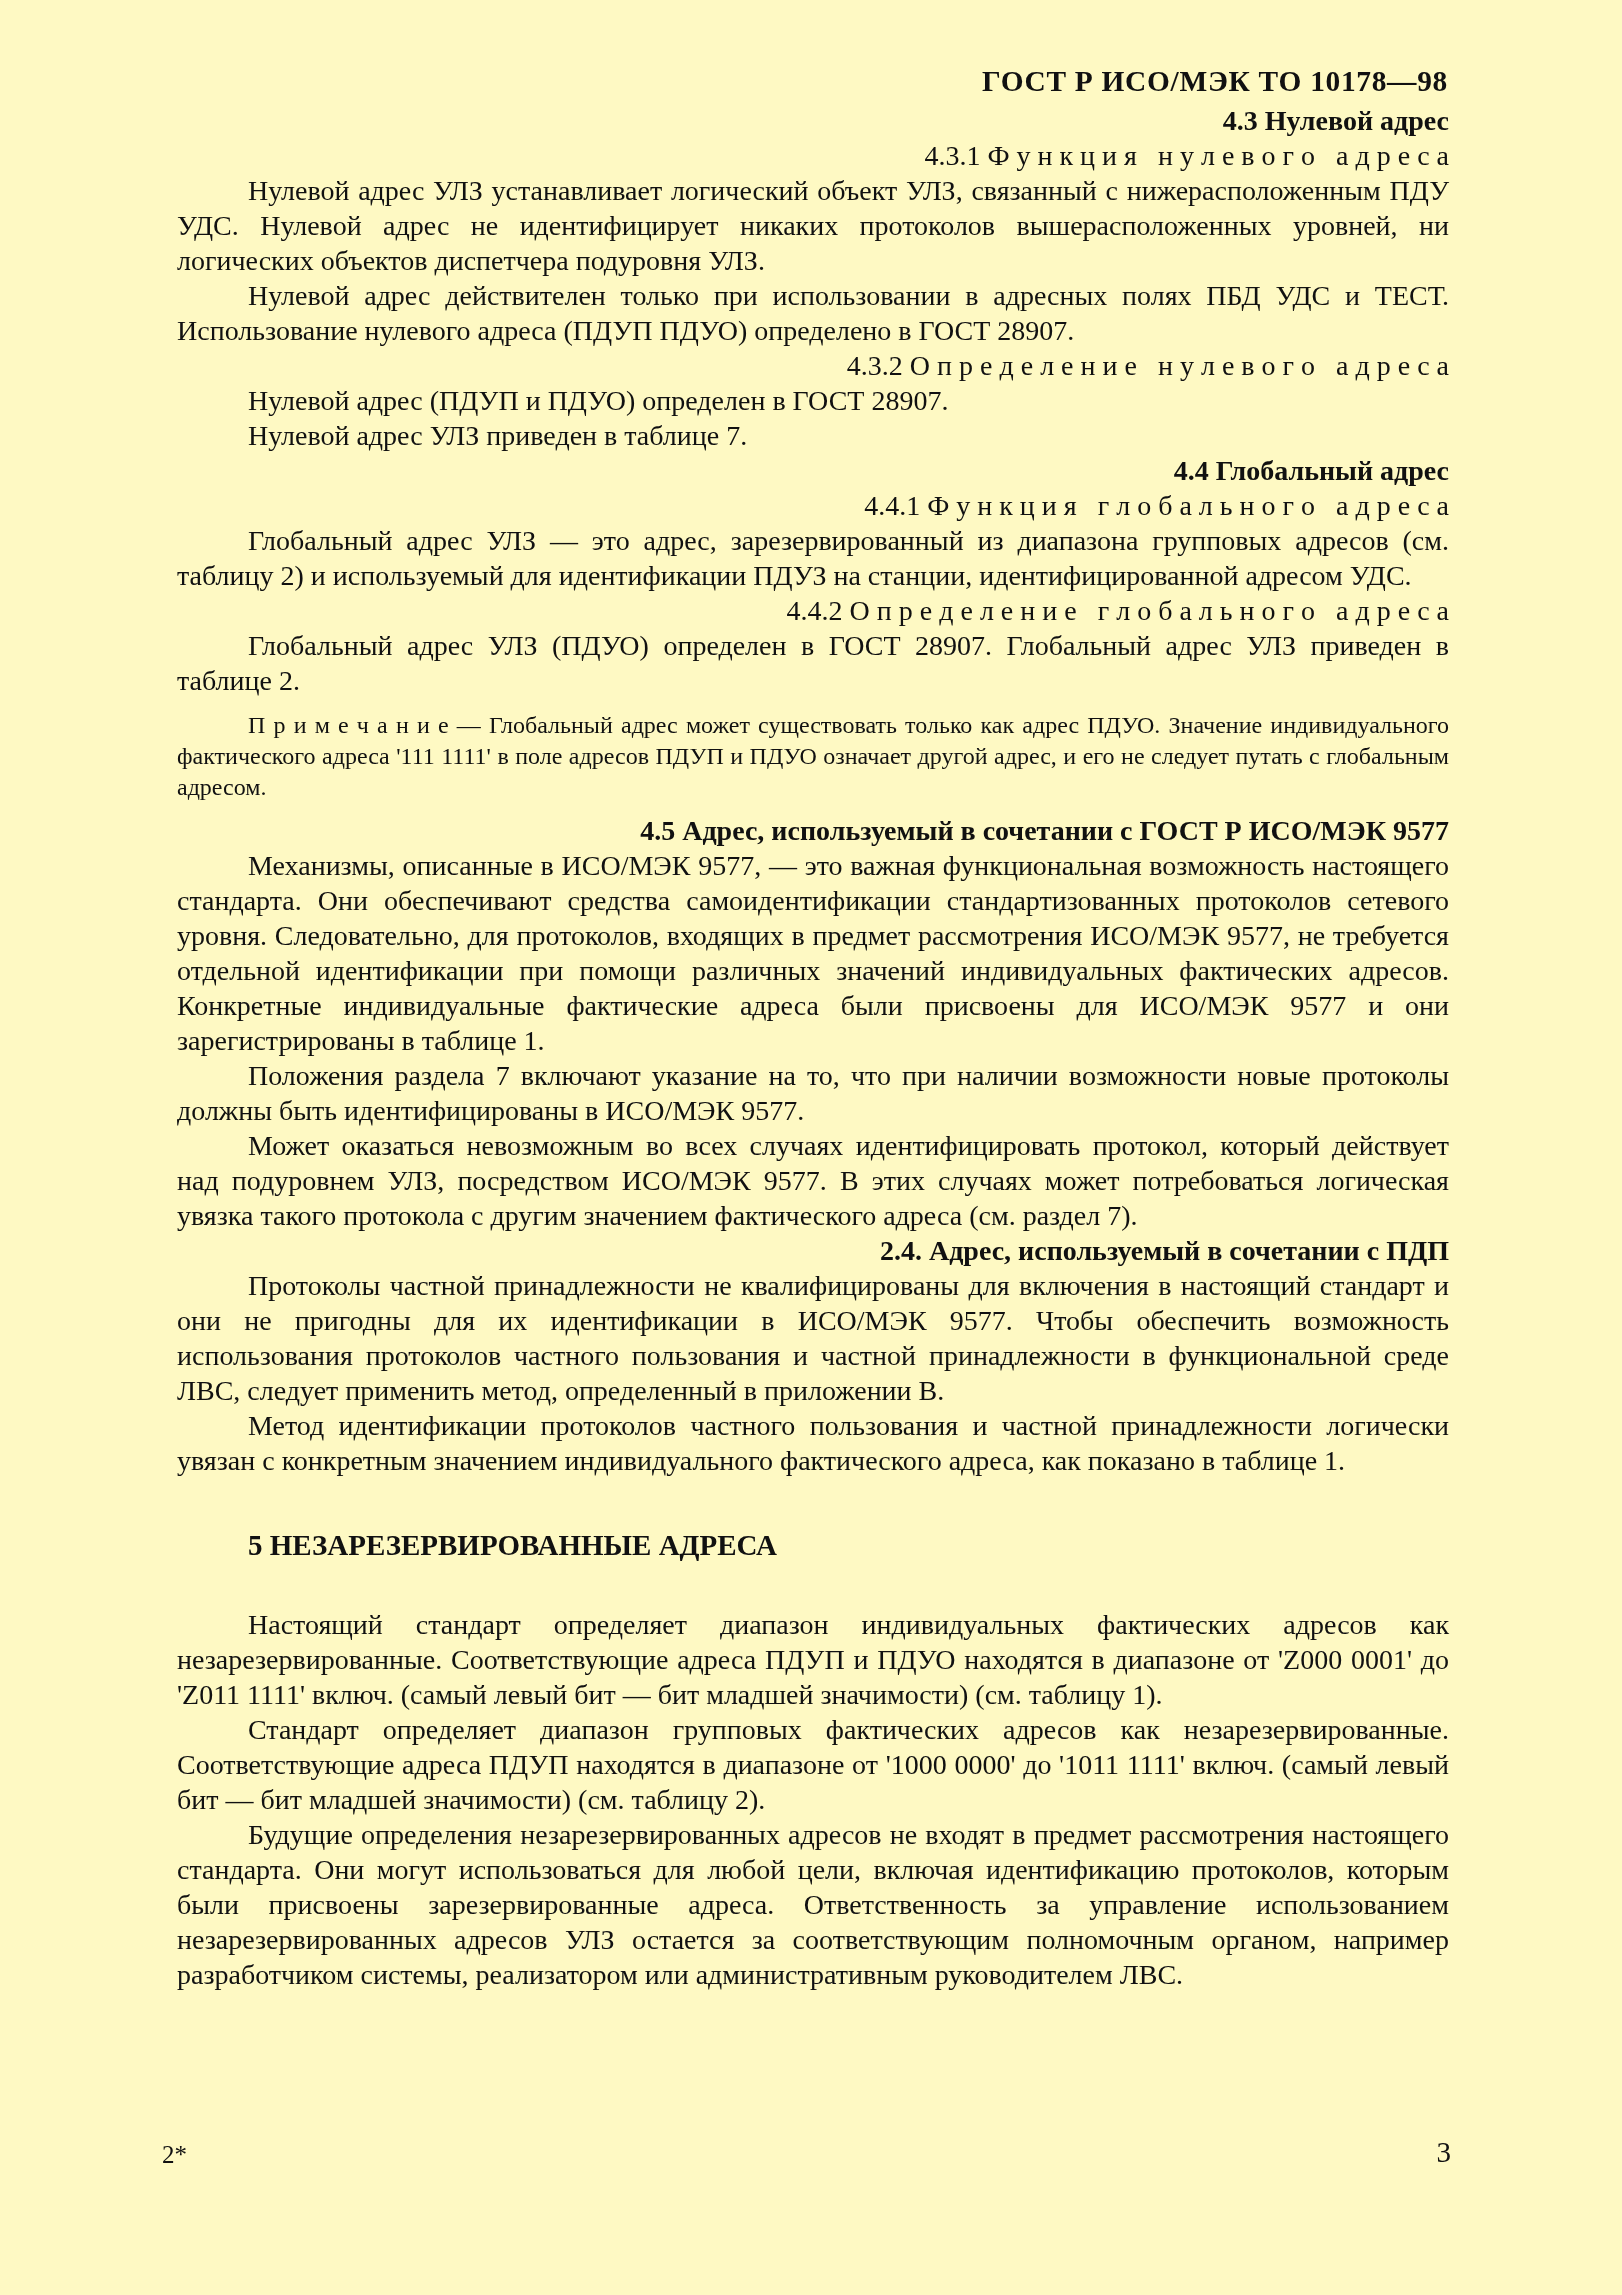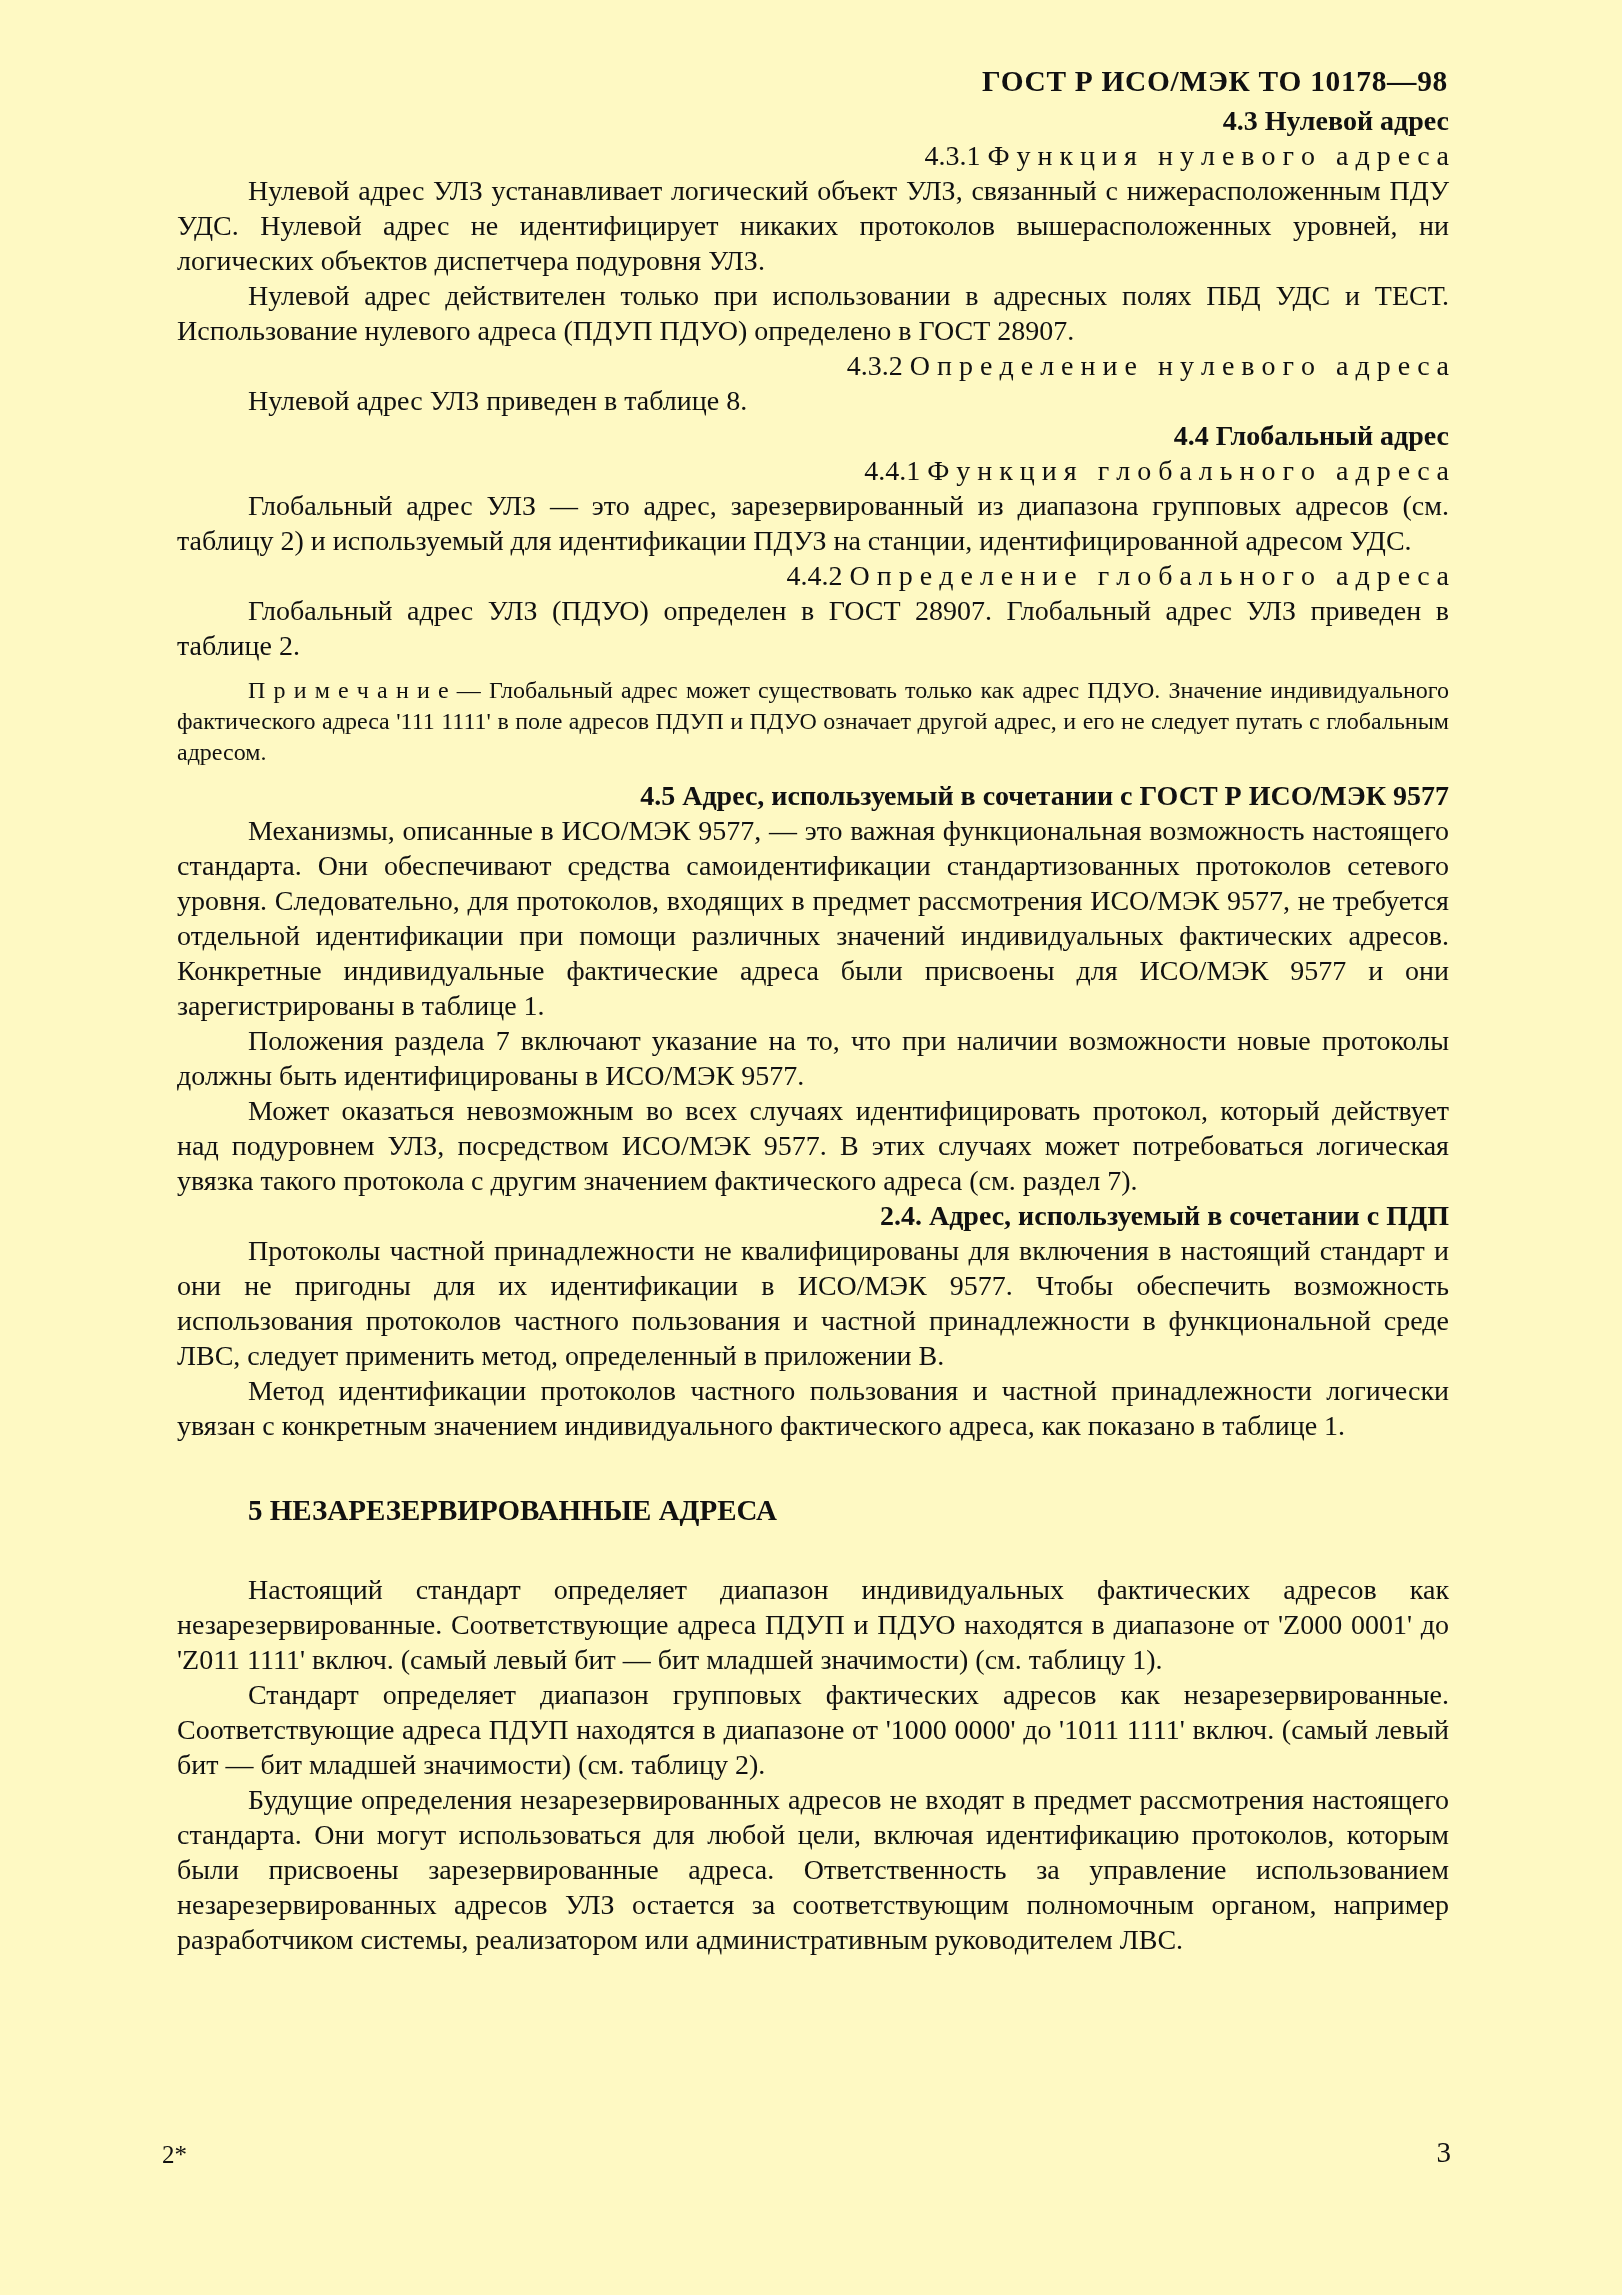--- a/index.html
+++ b/index.html
@@ -74,21 +74,22 @@
 
 <div class="page">
   <div class="header">ГОСТ Р ИСО/МЭК ТО 10178—98</div>
 
   <div class="content" id="content">
       <div class="para h3">4.3 Нулевой адрес</div>
       <div class="para h4">4.3.1 Ф у н к ц и я   н у л е в о г о   а д р е с а</div>
       <div class="para body">Нулевой адрес УЛЗ устанавливает логический объект УЛЗ, связанный с нижерасположенным ПДУ УДС. Нулевой адрес не идентифицирует никаких протоколов вышерасположенных уровней, ни логических объектов диспетчера подуровня УЛЗ.</div>
       <div class="para body">Нулевой адрес действителен только при использовании в адресных полях ПБД УДС и ТЕСТ. Использование нулевого адреса (ПДУП ПДУО) определено в ГОСТ 28907.</div>
       <div class="para h4">4.3.2 О п р е д е л е н и е   н у л е в о г о   а д р е с а</div>
-      <div class="para body">Нулевой адрес УЛЗ приведен в таблице 8.</div>
+      <div class="para body">Нулевой адрес (ПДУП и ПДУО) определен в ГОСТ 28907.</div>
+      <div class="para body">Нулевой адрес УЛЗ приведен в таблице 7.</div>
       <div class="para h3">4.4 Глобальный адрес</div>
       <div class="para h4">4.4.1 Ф у н к ц и я   г л о б а л ь н о г о   а д р е с а</div>
       <div class="para body">Глобальный адрес УЛЗ — это адрес, зарезервированный из диапазона групповых адресов (см. таблицу 2) и используемый для идентификации ПДУЗ на станции, идентифицированной адресом УДС.</div>
       <div class="para h4">4.4.2 О п р е д е л е н и е   г л о б а л ь н о г о   а д р е с а</div>
       <div class="para body">Глобальный адрес УЛЗ (ПДУО) определен в ГОСТ 28907. Глобальный адрес УЛЗ приведен в таблице 2.</div>
       <div class="para note">П р и м е ч а н и е — Глобальный адрес может существовать только как адрес ПДУО. Значение индивидуального фактического адреса '111 1111' в поле адресов ПДУП и ПДУО означает другой адрес, и его не следует путать с глобальным адресом.</div>
       <div class="para h3">4.5 Адрес, используемый в сочетании с ГОСТ Р ИСО/МЭК 9577</div>
       <div class="para body">Механизмы, описанные в ИСО/МЭК 9577, — это важная функциональная возможность настоящего стандарта. Они обеспечивают средства самоидентификации стандартизованных протоколов сетевого уровня. Следовательно, для протоколов, входящих в предмет рассмотрения ИСО/МЭК 9577, не требуется отдельной идентификации при помощи различных значений индивидуальных фактических адресов. Конкретные индивидуальные фактические адреса были присвоены для ИСО/МЭК 9577 и они зарегистрированы в таблице 1.</div>
       <div class="para body">Положения раздела 7 включают указание на то, что при наличии возможности новые протоколы должны быть идентифицированы в ИСО/МЭК 9577.</div>
       <div class="para body">Может оказаться невозможным во всех случаях идентифицировать протокол, который действует над подуровнем УЛЗ, посредством ИСО/МЭК 9577. В этих случаях может потребоваться логическая увязка такого протокола с другим значением фактического адреса (см. раздел 7).</div>

